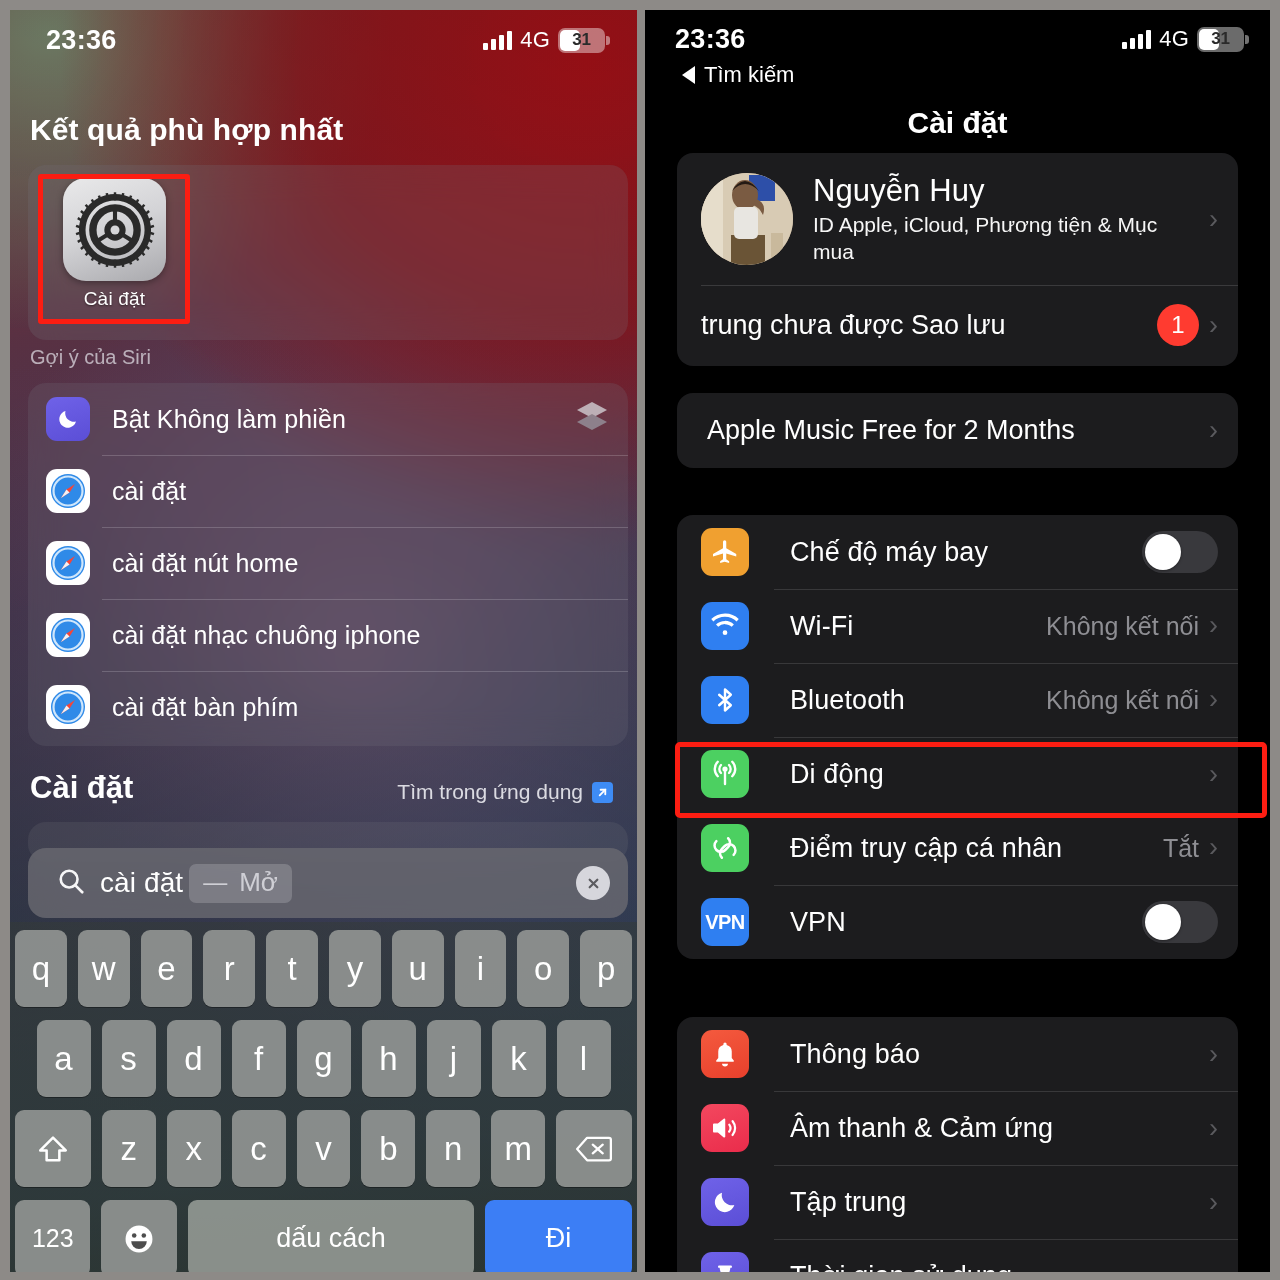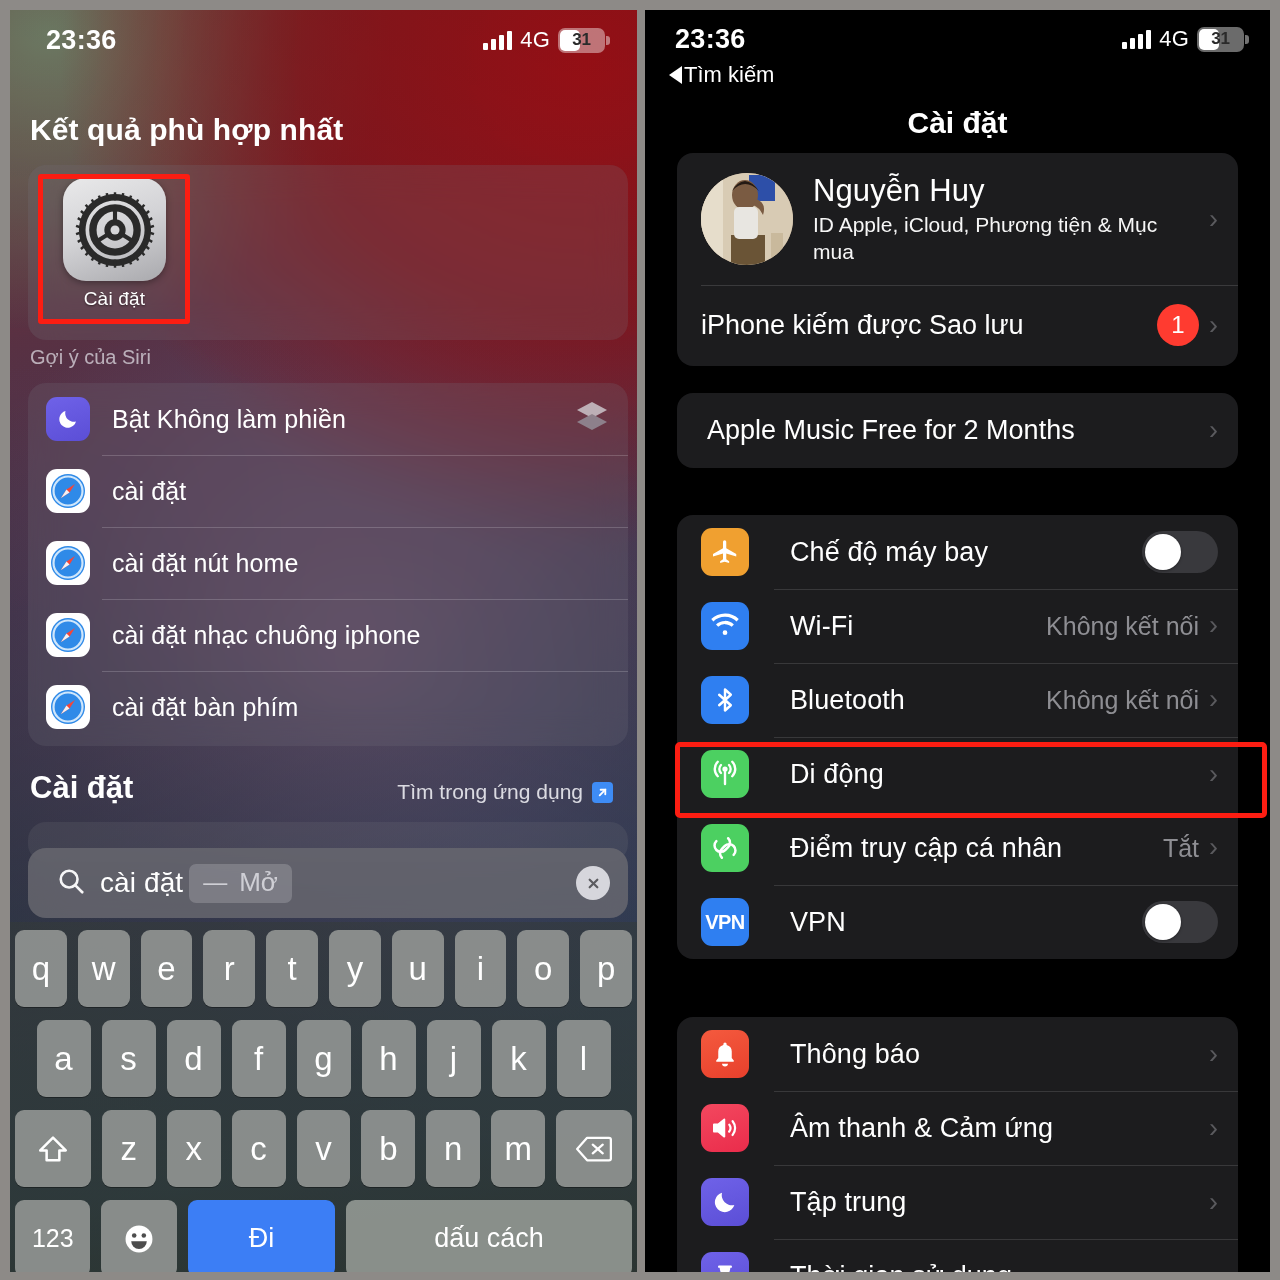--- a/index.html
+++ b/index.html
@@ -135,21 +135,21 @@
   
   .phone-right {
     position:absolute; left:645px; top:10px; width:625px; height:1262px;
     background:#000; overflow:hidden;
   }
   .statusbar-r {
     position:absolute; left:0; right:0; top:0; height:58px;
     display:flex; align-items:center; justify-content:space-between;
     padding:0 26px 0 30px; color:#fff; z-index:5;
   }
-  .back-srch { position:absolute; left:24px; top:52px; display:flex; align-items:center; gap:2px; z-index:5;text-align:right; }
+  .back-srch { position:absolute; left:37px; top:52px; display:flex; align-items:center; gap:9px; z-index:5;text-align:right; }
   .back-srch .tri { width:0; height:0; border-top:9px solid transparent;
                     border-bottom:9px solid transparent; border-right:13px solid #fff; }
   .back-srch span { font-size:22px; color:#fff; }
   .nav-title { position:absolute; left:0; right:0; top:96px; text-align:center;
                font-size:30px; font-weight:600; color:#fff; z-index:5; }
 
   .group { position:absolute; left:32px; width:561px; background:#1c1c1e; border-radius:16px; overflow:hidden; }
   .g-account { top:143px; }
   .acct-row { display:flex; align-items:center; padding:20px 20px 20px 24px; gap:20px; }
   .avatar { width:92px; height:92px; border-radius:50%; flex:0 0 92px; overflow:hidden; position:relative;
@@ -424,22 +424,22 @@
       <div class="kb-row">
         <div class="key num">123</div>
         <div class="key emoji">
           <svg width="34" height="34" viewBox="0 0 24 24">
             <circle cx="12" cy="12" r="9.5" fill="#fff"></circle>
             <circle cx="8.6" cy="9.6" r="1.6" fill="#4d4d4d"></circle>
             <circle cx="15.4" cy="9.6" r="1.6" fill="#4d4d4d"></circle>
             <path d="M6.5 13.5 A5.5 5.5 0 0 0 17.5 13.5 Z" fill="#4d4d4d"></path>
           </svg>
         </div>
+        <div class="key space">dấu cách</div>
         <div class="key go">Đi</div>
-        <div class="key space">dấu cách</div>
       </div>
     </div>
   </div>
 
   <div class="phone-right">
 
     <div class="statusbar-r">
       <div class="sb-time">23:36</div>
       <div class="sb-right">
         <div class="sig">
@@ -480,21 +480,21 @@
           </svg>
         </div>
         <div class="acct-txt">
           <div class="acct-name">Nguyễn Huy</div>
           <div class="acct-sub">ID Apple, iCloud, Phương tiện &amp; Mục mua</div>
         </div>
         <div class="chev">›</div>
       </div>
       <div class="divider"></div>
       <div class="backup-row">
-        <div class="backup-label">iPhone kiếm được Sao lưu</div>
+        <div class="backup-label">trung chưa được Sao lưu</div>
         <div class="badge">1</div>
         <div class="chev">›</div>
       </div>
     </div>
 
     <div class="group g-music">
       <div class="simple-row">
         <div class="lbl">Apple Music Free for 2 Months</div>
         <div class="chev" style="margin-left:auto">›</div>
       </div>

